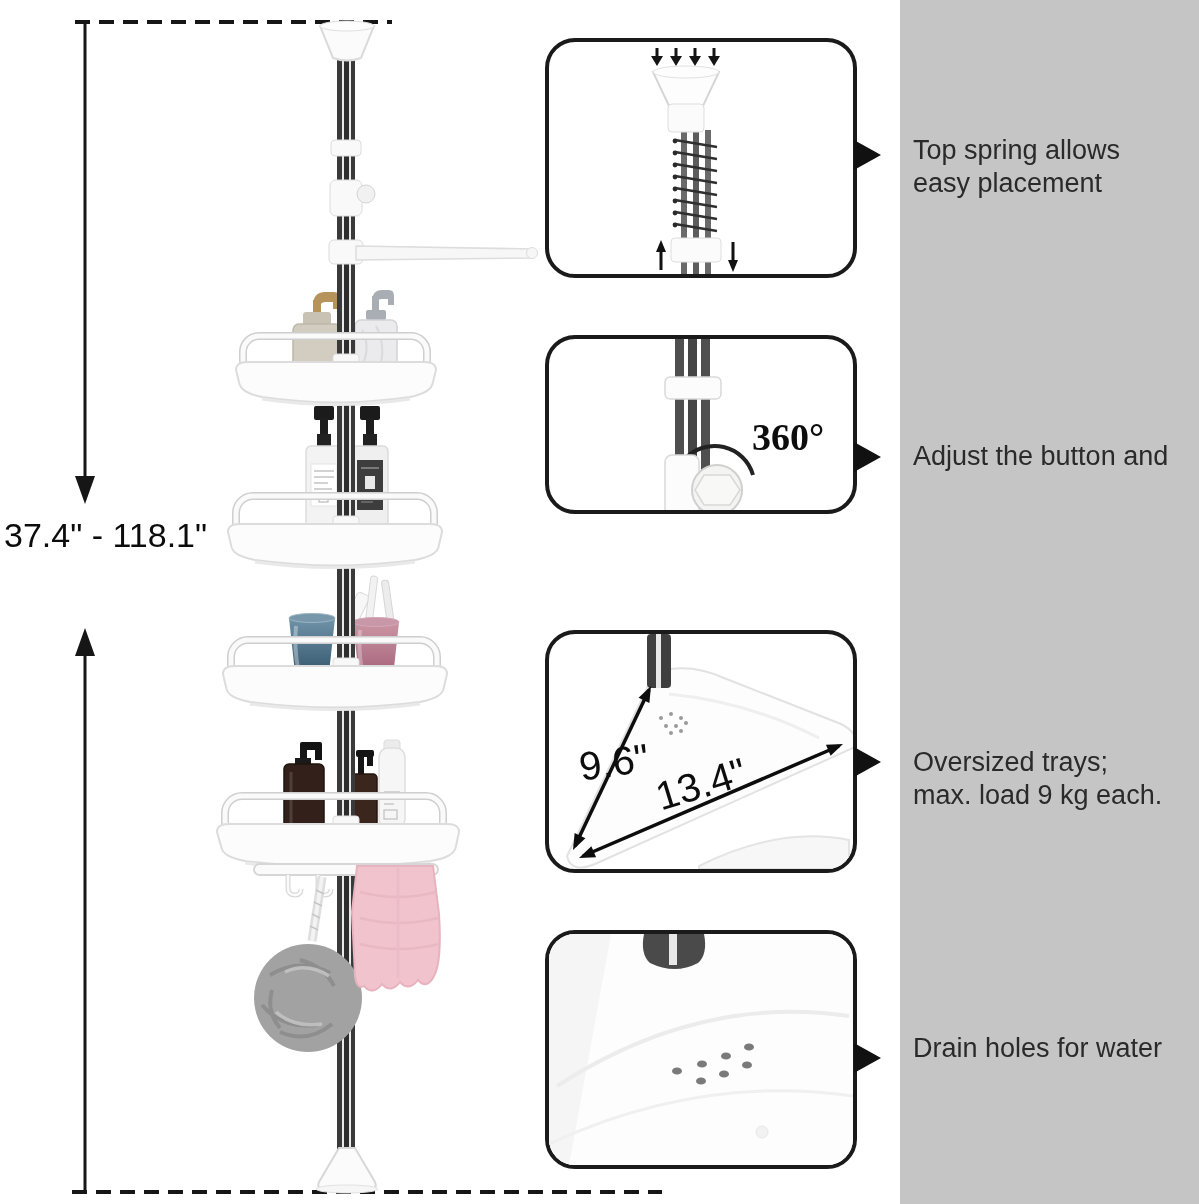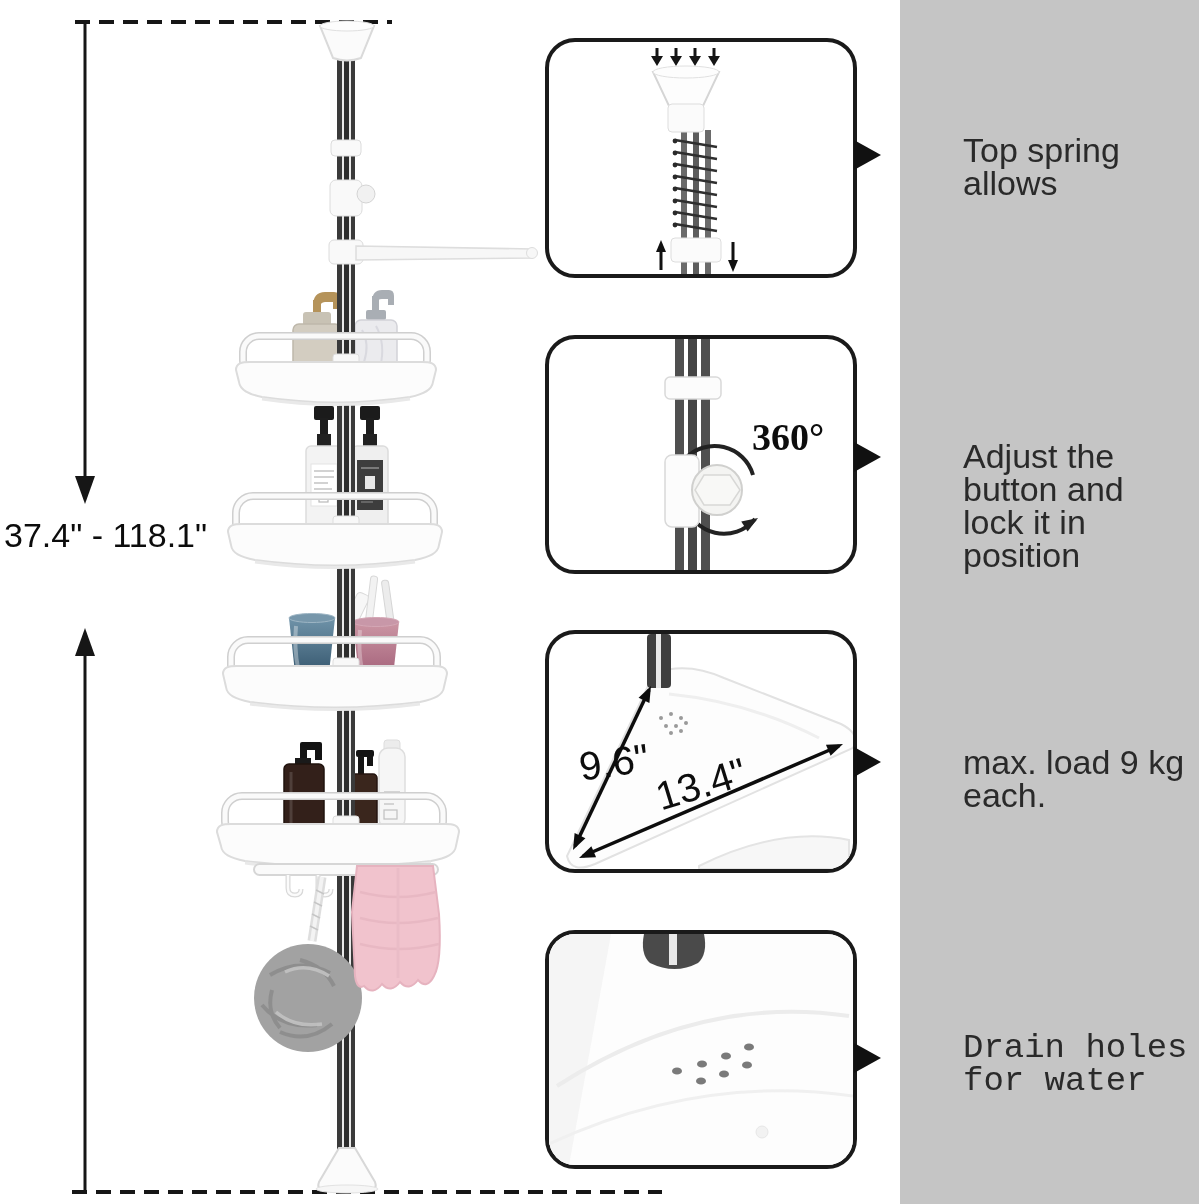--- a/index.html
+++ b/index.html
@@ -1,19 +1,19 @@
 <!DOCTYPE html>
 <html style="--panel-gray: #c5c5c5; --text-dark: #2a2a2a; --box-border: #1a1a1a; --towel-pink: #f1c3cd; --cup-blue: #41637c; --cup-pink: #a85c72; --pump-brass: #b5935a; --bottle-brown: #33201a; --loofah-gray: #a2a2a2;"><head>
 <meta charset="utf-8">
 <style>
   html,body{margin:0;padding:0;background:#ffffff;}
   .canvas{position:relative;width:1199px;height:1204px;background:#fff;overflow:hidden;
           font-family:"Liberation Sans",sans-serif;}
   .gray-panel{position:absolute;left:900px;top:0;width:299px;height:1204px;background:var(--panel-gray,#c5c5c5);}
-  .callout{position:absolute;left:963px;color:var(--text-dark,#2a2a2a);font-size:34px;line-height:33px;}
+  .callout{position:absolute;left:913px;color:var(--text-dark,#2a2a2a);font-size:27px;line-height:33px;}
   .tri{position:absolute;left:854px;width:0;height:0;border-left:27px solid #111;
        border-top:15px solid transparent;border-bottom:15px solid transparent;}
   .detail-box{position:absolute;left:545px;width:312px;background:#fff;
               border:4px solid var(--box-border,#1a1a1a);border-radius:30px;overflow:hidden;box-sizing:border-box;}
   .detail-box svg{position:absolute;left:0;top:0;}
   .rot-label{position:absolute;left:203px;top:76px;font-family:"Liberation Serif",serif;
              font-weight:bold;font-size:38px;color:#0d0d0d;}
   .tray-label{position:absolute;font-size:40px;color:#0d0d0d;white-space:nowrap;}
   .tray-label.depth{left:30px;top:106px;transform:rotate(-8deg);}
   .tray-label.width{left:106px;top:128px;transform:rotate(-17deg);}
@@ -240,21 +240,21 @@
       </g>
       <g stroke="#111" stroke-width="3">
         <path d="M112,228 V206"></path>
           <polygon points="107,210 117,210 112,198" fill="#111" stroke="none"></polygon>
         <path d="M184,200 V222"></path>
           <polygon points="179,218 189,218 184,230" fill="#111" stroke="none"></polygon>
       </g>
     </svg>
   </div>
 
-  <div class="detail-box" style="top:335px;height:239px;">
+  <div class="detail-box" style="top:335px;height:179px;">
     <svg width="304" height="231" viewBox="0 0 304 231">
       <g>
         <rect x="124" y="0" width="40" height="231" fill="#ffffff"></rect>
         <rect x="126" y="0" width="9" height="231" fill="#4f4f4f"></rect>
         <rect x="139" y="0" width="9" height="231" fill="#454545"></rect>
         <rect x="152" y="0" width="9" height="231" fill="#4f4f4f"></rect>
       </g>
       <rect x="116" y="38" width="56" height="22" rx="5" fill="#fcfcfc" stroke="#d9d9d9" stroke-width="1.5"></rect>
       <g fill="none" stroke="#222" stroke-width="4">
         <path d="M204,136 A40,40 0 0 0 136,120"></path>
@@ -326,25 +326,26 @@
     </svg>
   </div>
 
   <div class="tri" style="top:140px;"></div>
   <div class="tri" style="top:442px;"></div>
   <div class="tri" style="top:747px;"></div>
   <div class="tri" style="top:1043px;"></div>
 
   <div class="callout" style="top:134px;">
     <div>Top spring allows</div>
+    <div>easy placement</div>
   </div>
   <div class="callout" style="top:440px;">
     <div>Adjust the button and</div>
-    <div>lock it in position</div>
   </div>
   <div class="callout" style="top:746px;">
+    <div>Oversized trays;</div>
     <div>max. load 9 kg each.</div>
   </div>
-  <div class="callout" style="top:1032px;font-family:Liberation Mono, monospace;">
+  <div class="callout" style="top:1032px;">
     <div>Drain holes for water</div>
   </div>
 
 </div>
 
 </body></html>

